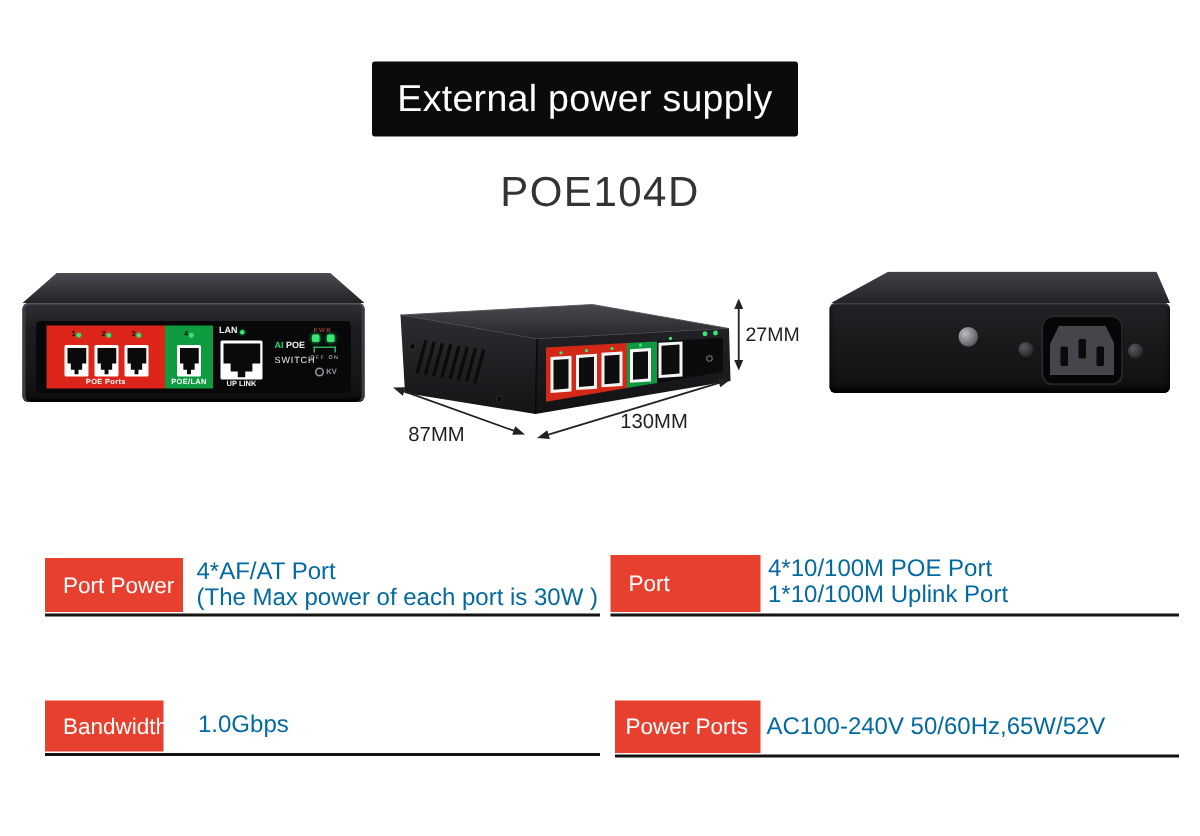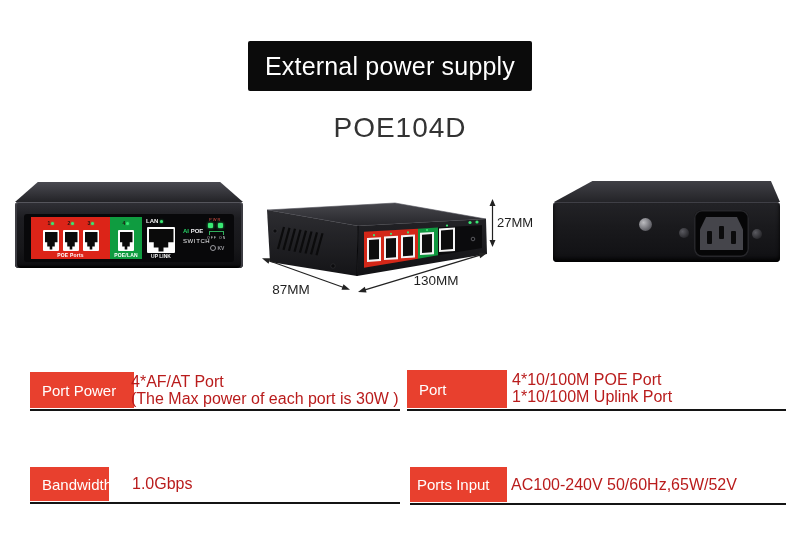--- a/index.html
+++ b/index.html
@@ -68,21 +68,21 @@
   .bv-inlet{position:absolute;left:141px;top:8px;width:55px;height:47px;background:#060607;border-radius:8px;
             box-shadow:inset 0 0 0 1.5px #26262a;}
   .bv-socket{position:absolute;left:6px;top:7px;width:43px;height:33px;background:#45454b;
              clip-path:polygon(14% 0,86% 0,100% 38%,100% 100%,0 100%,0 38%);}
   .pin{position:absolute;width:4.5px;height:13px;background:#0b0b0c;border-radius:1px;}
 
   
   .spec-label{position:absolute;background:#e8402e;color:#fff;font-size:15px;display:flex;
               align-items:center;padding-left:12px;box-sizing:border-box;}
   .spec-label.tight{padding-left:7px;}
-  .spec-value{position:absolute;color:#b91c1c;font-size:16px;line-height:17px;}
+  .spec-value{position:absolute;color:#0369a1;font-size:16px;line-height:17px;}
   .spec-line{position:absolute;height:2px;background:#141414;}
 </style>
 </head>
 <body>
 
 <div class="page">
 
   <div class="banner">
     <span>External power supply</span>
   </div>
@@ -247,39 +247,39 @@
       <div class="bv-inlet">
         <div class="bv-socket">
           <i class="pin" style="left:7px;top:14px"></i>
           <i class="pin" style="left:19px;top:9px"></i>
           <i class="pin" style="left:31px;top:14px"></i>
         </div>
       </div>
     </div>
   </div>
 
-  <div class="spec-label" style="left:30px;top:372px;width:104px;height:36px">Port Power</div>
+  <div class="spec-label" style="left:30px;top:372px;width:92px;height:36px">Port Power</div>
   <div class="spec-value" style="left:131px;top:373px">
     <div>4*AF/AT Port</div>
     <div>(The Max power of each port is 30W )</div>
   </div>
   <div class="spec-line" style="left:30px;top:409px;width:370px"></div>
 
   <div class="spec-label" style="left:407px;top:370px;width:100px;height:38px">Port</div>
   <div class="spec-value" style="left:512px;top:371px">
     <div>4*10/100M POE Port</div>
     <div>1*10/100M Uplink Port</div>
   </div>
   <div class="spec-line" style="left:407px;top:409px;width:379px"></div>
 
   <div class="spec-label" style="left:30px;top:467px;width:79px;height:34px">Bandwidth</div>
   <div class="spec-value" style="left:132px;top:475px">
     <div>1.0Gbps</div>
   </div>
   <div class="spec-line" style="left:30px;top:502px;width:370px"></div>
 
-  <div class="spec-label tight" style="left:410px;top:467px;width:97px;height:35px">Ports Input</div>
+  <div class="spec-label tight" style="left:410px;top:467px;width:97px;height:35px">Power Ports</div>
   <div class="spec-value" style="left:511px;top:476px">
     <div>AC100-240V 50/60Hz,65W/52V</div>
   </div>
   <div class="spec-line" style="left:410px;top:503px;width:376px"></div>
 
 </div>
 
 </body></html>

